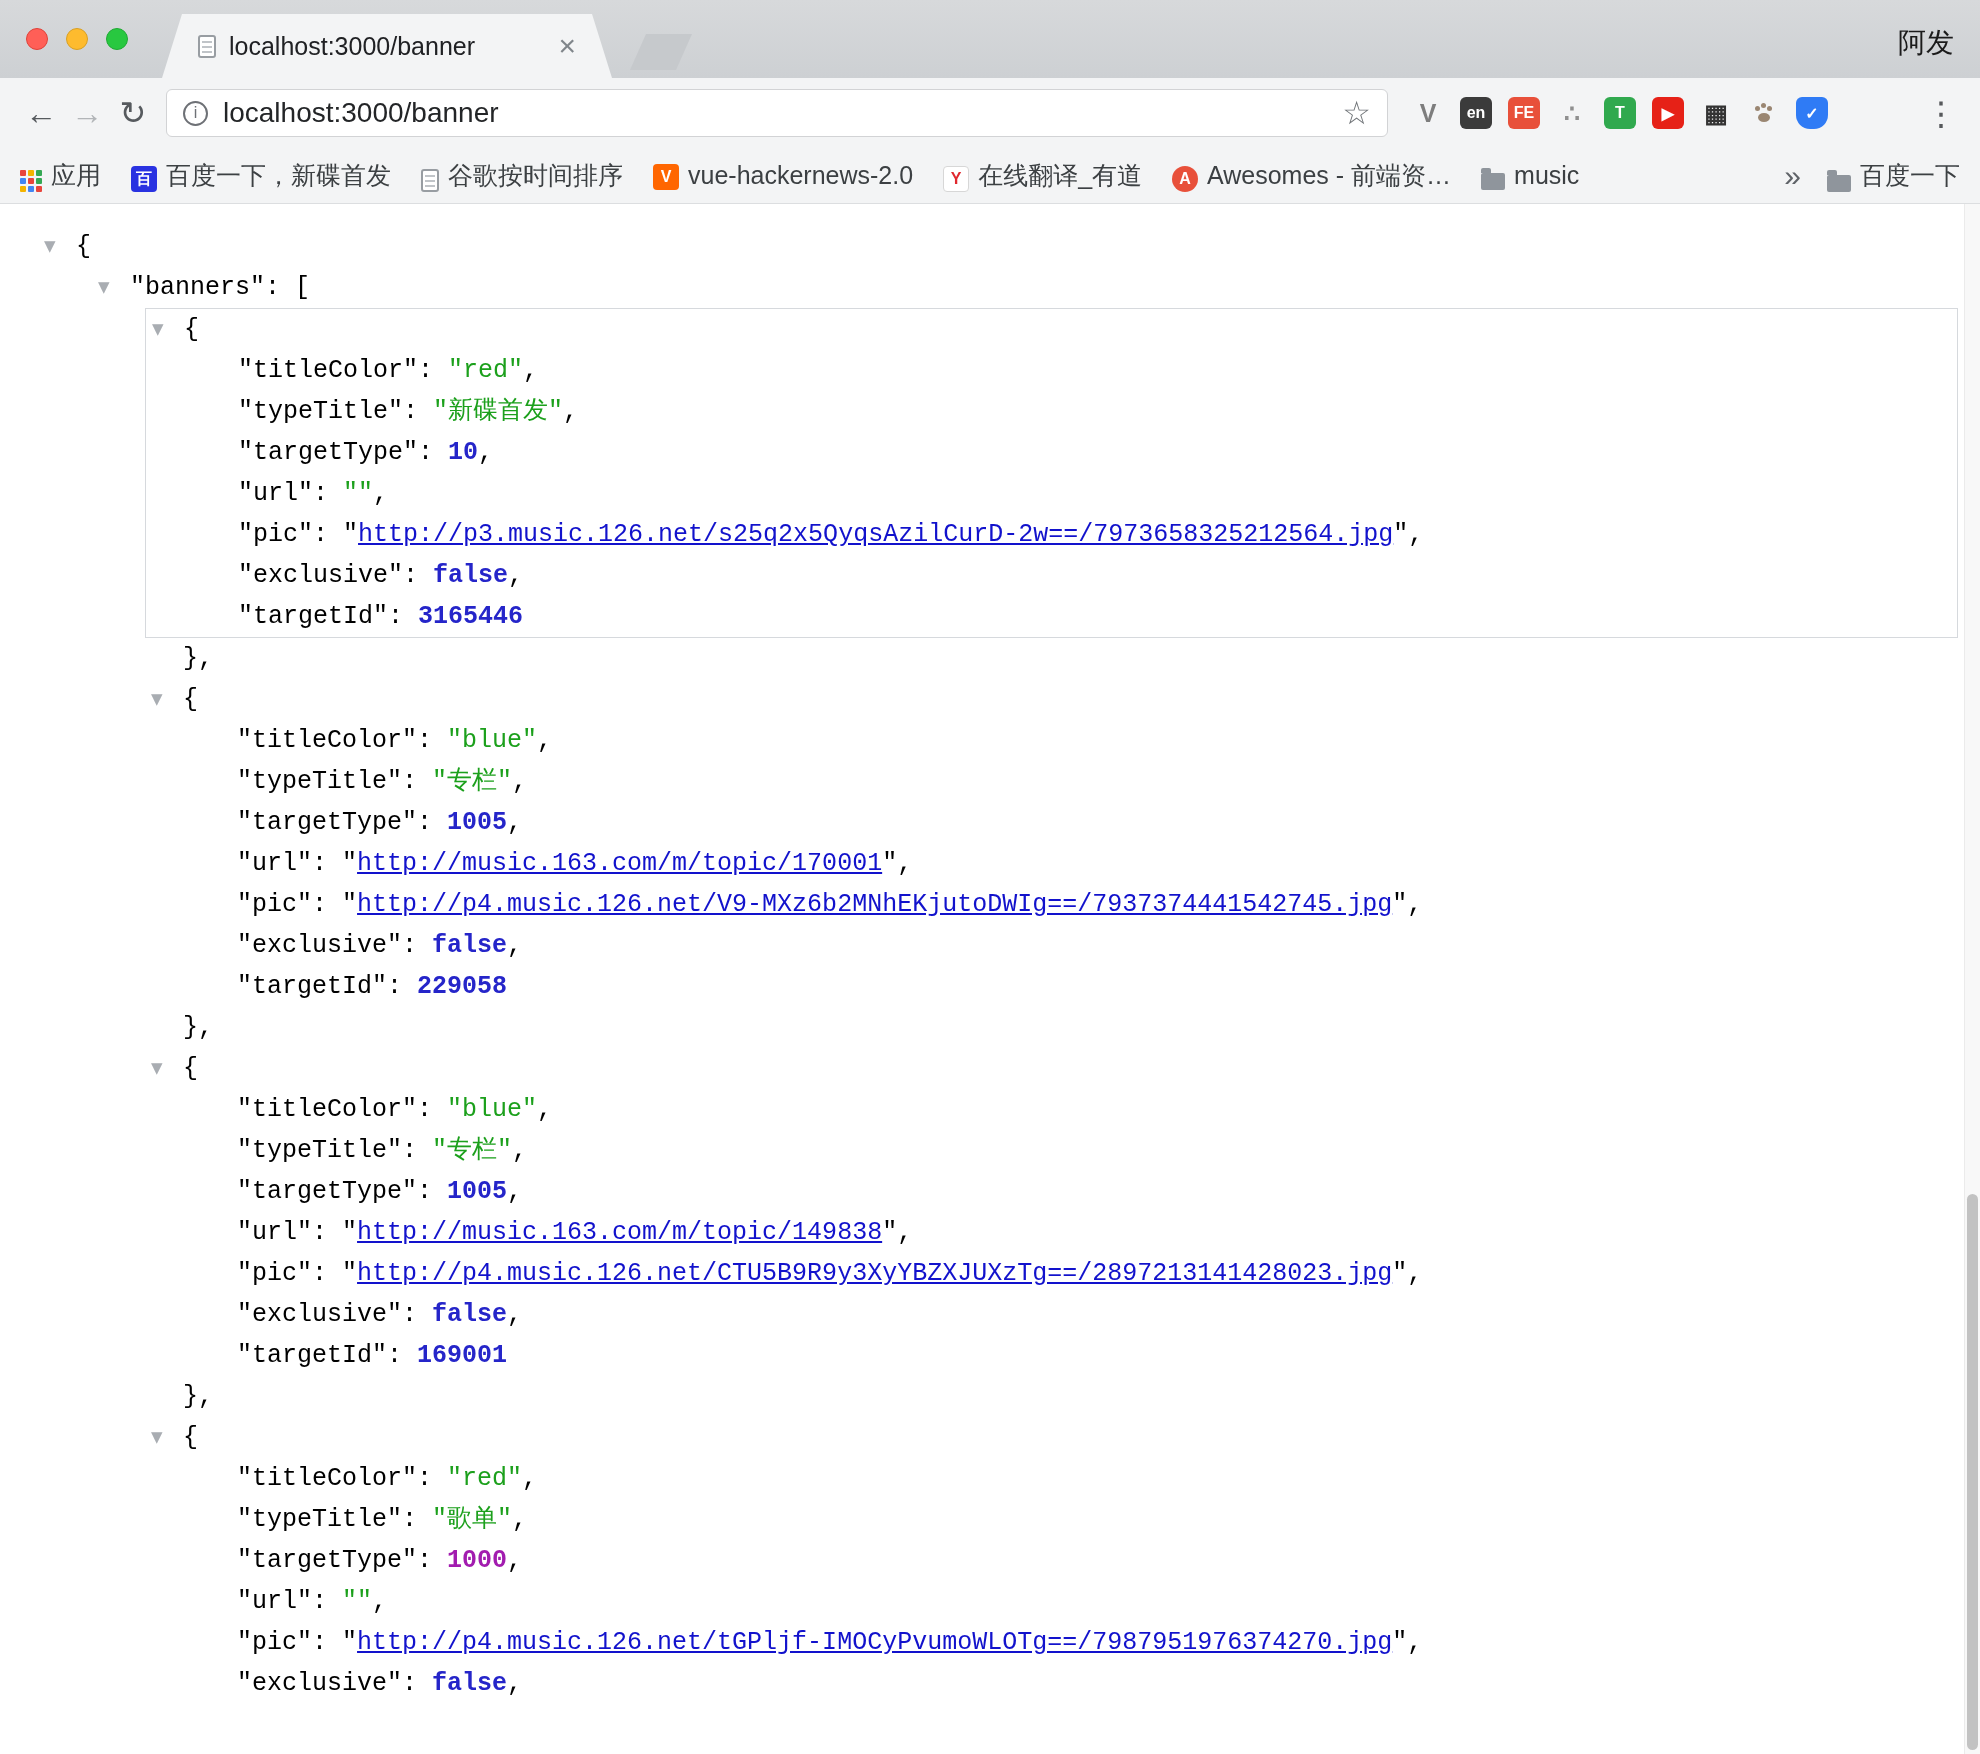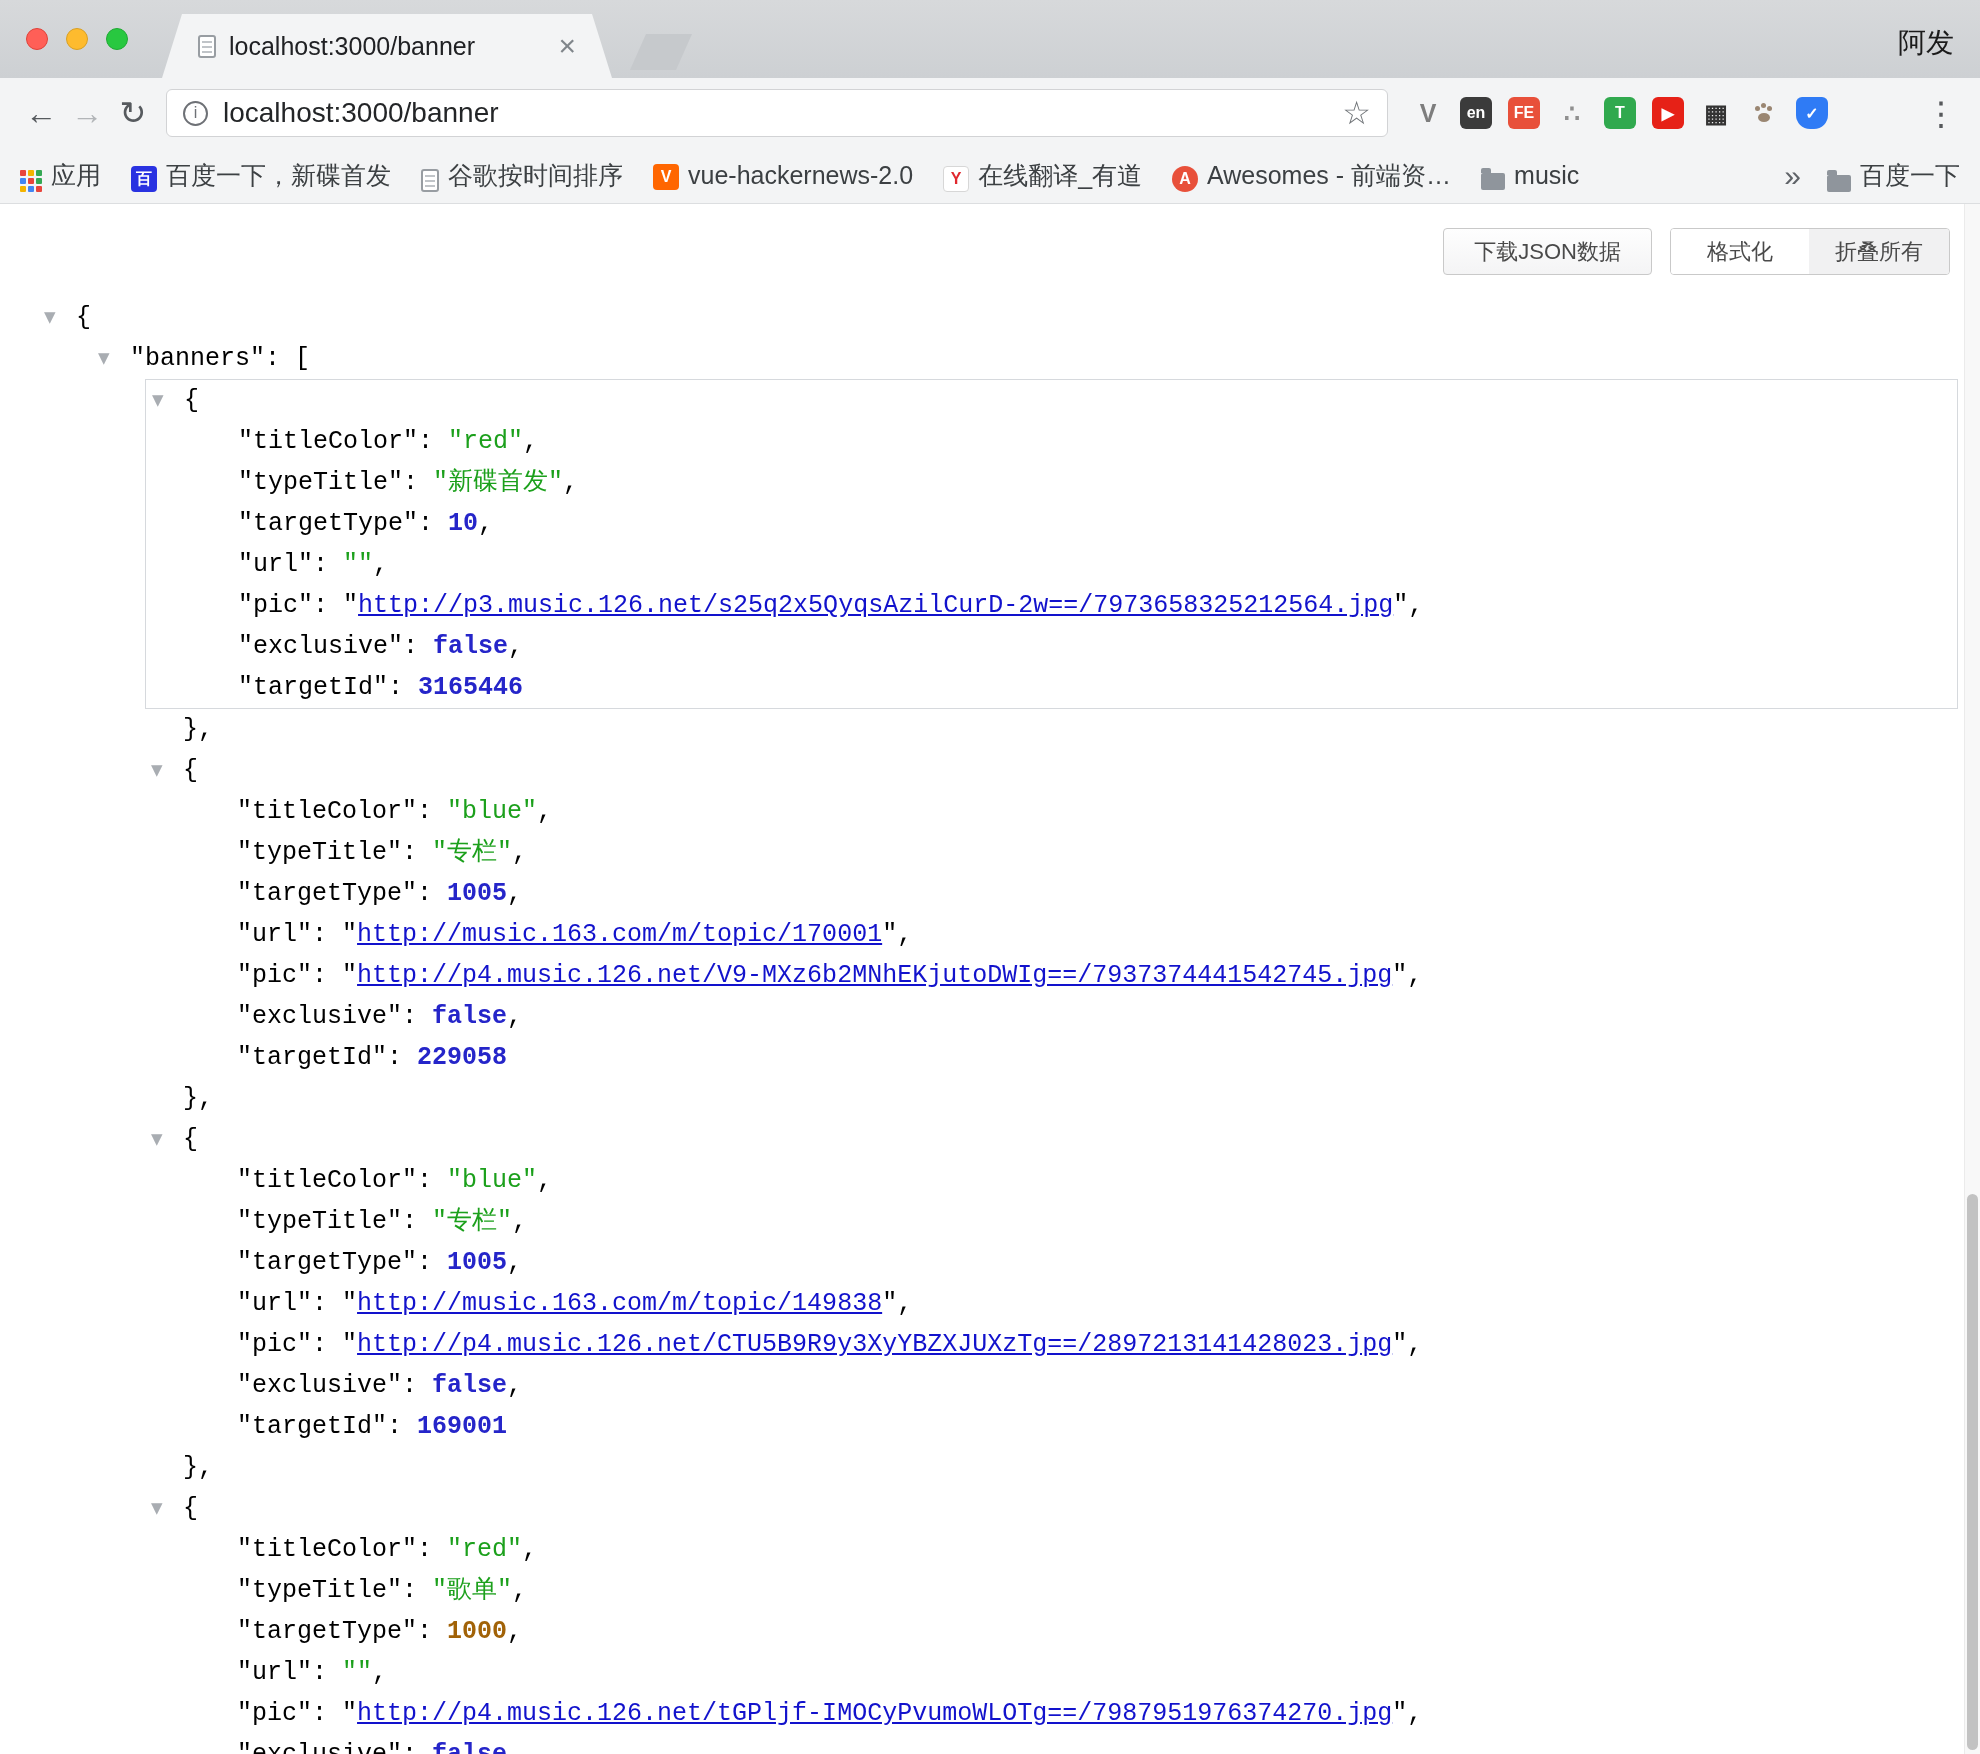--- a/index.html
+++ b/index.html
@@ -211,27 +211,20 @@
     <div class="bm-right">
       <span class="overflow-chevron">»</span>
       <span class="bm">
         <span class="folder-icon"></span>
         <span>百度一下</span>
       </span>
     </div>
   </div>
 
   <div class="content">
-    <div class="actions">
-      <div class="btn btn-download">下载JSON数据</div>
-      <div class="btn-group">
-        <div class="btn btn-format">格式化</div>
-        <div class="btn btn-collapse">折叠所有</div>
-      </div>
-    </div>
 
     <div id="json-tree">
         <div class="jline" style="padding-left: 76px;"><span class="tri" style="left: 44px;">▼</span><span style="color: rgb(0, 0, 0);">{</span></div>
         <div class="jline" style="padding-left: 130px;"><span class="tri" style="left: 98px;">▼</span><span style="color: rgb(0, 0, 0);">"banners"</span><span style="color: rgb(0, 0, 0);">: [</span></div>
         <div class="jobj">
           <div class="jbox boxed">
             <div class="jline" style="padding-left: 38px;"><span class="tri" style="left: 6px;">▼</span><span style="color: rgb(0, 0, 0);">{</span></div>
             <div class="jline" style="padding-left: 92px;"><span style="color: rgb(0, 0, 0);">"titleColor"</span><span style="color: rgb(0, 0, 0);">: </span><span style="color: rgb(28, 160, 28);">"red"</span><span style="color: rgb(0, 0, 0);">,</span></div>
             <div class="jline" style="padding-left: 92px;"><span style="color: rgb(0, 0, 0);">"typeTitle"</span><span style="color: rgb(0, 0, 0);">: </span><span style="color: rgb(28, 160, 28);">"新碟首发"</span><span style="color: rgb(0, 0, 0);">,</span></div>
             <div class="jline" style="padding-left: 92px;"><span style="color: rgb(0, 0, 0);">"targetType"</span><span style="color: rgb(0, 0, 0);">: </span><span class="jbold" style="color: rgb(37, 37, 201);">10</span><span style="color: rgb(0, 0, 0);">,</span></div>
@@ -266,21 +259,21 @@
             <div class="jline" style="padding-left: 92px;"><span style="color: rgb(0, 0, 0);">"exclusive"</span><span style="color: rgb(0, 0, 0);">: </span><span class="jbold" style="color: rgb(37, 37, 201);">false</span><span style="color: rgb(0, 0, 0);">,</span></div>
             <div class="jline" style="padding-left: 92px;"><span style="color: rgb(0, 0, 0);">"targetId"</span><span style="color: rgb(0, 0, 0);">: </span><span class="jbold" style="color: rgb(37, 37, 201);">169001</span></div>
           </div>
           <div class="jline" style="padding-left: 38px;"><span style="color: rgb(0, 0, 0);">},</span></div>
         </div>
         <div class="jobj">
           <div class="jbox">
             <div class="jline" style="padding-left: 38px;"><span class="tri" style="left: 6px;">▼</span><span style="color: rgb(0, 0, 0);">{</span></div>
             <div class="jline" style="padding-left: 92px;"><span style="color: rgb(0, 0, 0);">"titleColor"</span><span style="color: rgb(0, 0, 0);">: </span><span style="color: rgb(28, 160, 28);">"red"</span><span style="color: rgb(0, 0, 0);">,</span></div>
             <div class="jline" style="padding-left: 92px;"><span style="color: rgb(0, 0, 0);">"typeTitle"</span><span style="color: rgb(0, 0, 0);">: </span><span style="color: rgb(28, 160, 28);">"歌单"</span><span style="color: rgb(0, 0, 0);">,</span></div>
-            <div class="jline" style="padding-left: 92px;"><span style="color: rgb(0, 0, 0);">"targetType"</span><span style="color: rgb(0, 0, 0);">: </span><span class="jbold" style="color: #a16207;">1000</span><span style="color: rgb(0, 0, 0);">,</span></div>
+            <div class="jline" style="padding-left: 92px;"><span style="color: rgb(0, 0, 0);">"targetType"</span><span style="color: rgb(0, 0, 0);">: </span><span class="jbold" style="color: #a21caf;">1000</span><span style="color: rgb(0, 0, 0);">,</span></div>
             <div class="jline" style="padding-left: 92px;"><span style="color: rgb(0, 0, 0);">"url"</span><span style="color: rgb(0, 0, 0);">: </span><span style="color: rgb(28, 160, 28);">""</span><span style="color: rgb(0, 0, 0);">,</span></div>
             <div class="jline" style="padding-left: 92px;"><span style="color: rgb(0, 0, 0);">"pic"</span><span style="color: rgb(0, 0, 0);">: </span><span style="color: rgb(0, 0, 0);">"</span><a class="jlink" style="color: rgb(18, 18, 204);">http://p4.music.126.net/tGPljf-IMOCyPvumoWLOTg==/7987951976374270.jpg</a><span style="color: rgb(0, 0, 0);">"</span><span style="color: rgb(0, 0, 0);">,</span></div>
             <div class="jline" style="padding-left: 92px;"><span style="color: rgb(0, 0, 0);">"exclusive"</span><span style="color: rgb(0, 0, 0);">: </span><span class="jbold" style="color: rgb(37, 37, 201);">false</span><span style="color: rgb(0, 0, 0);">,</span></div>
           </div>
         </div>
       </div>
 
     <div class="scrollbar">
       <div class="scroll-thumb"></div>
     </div>

